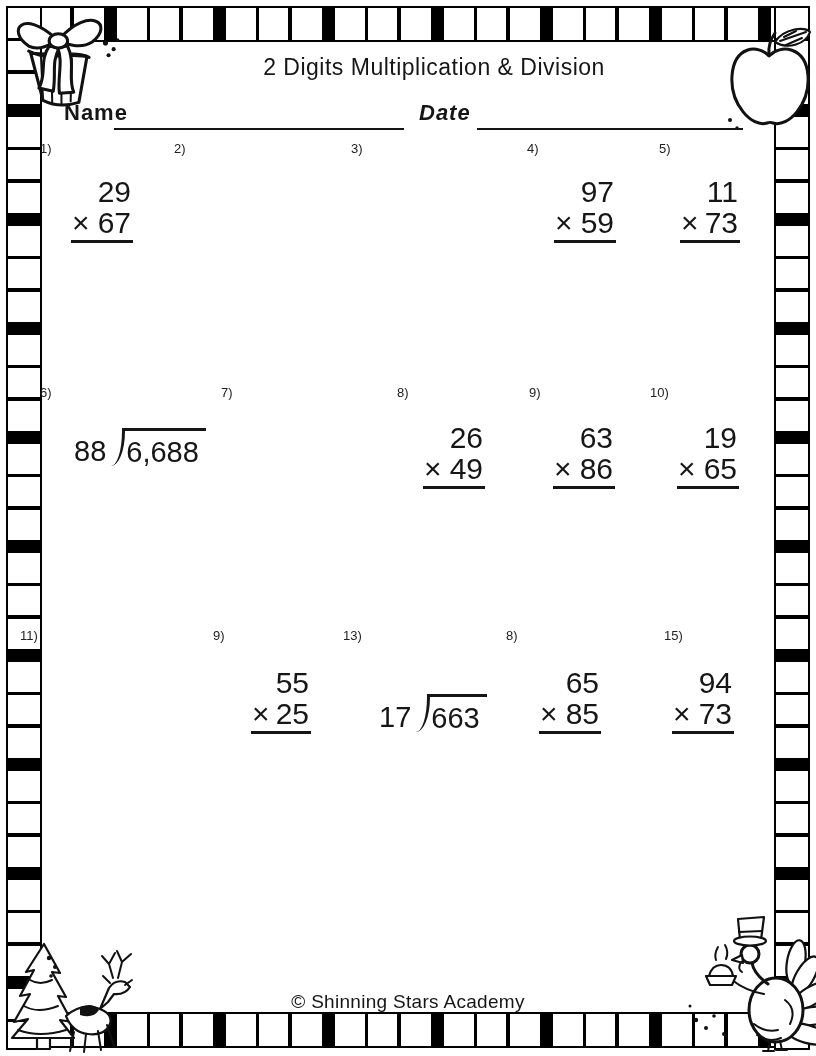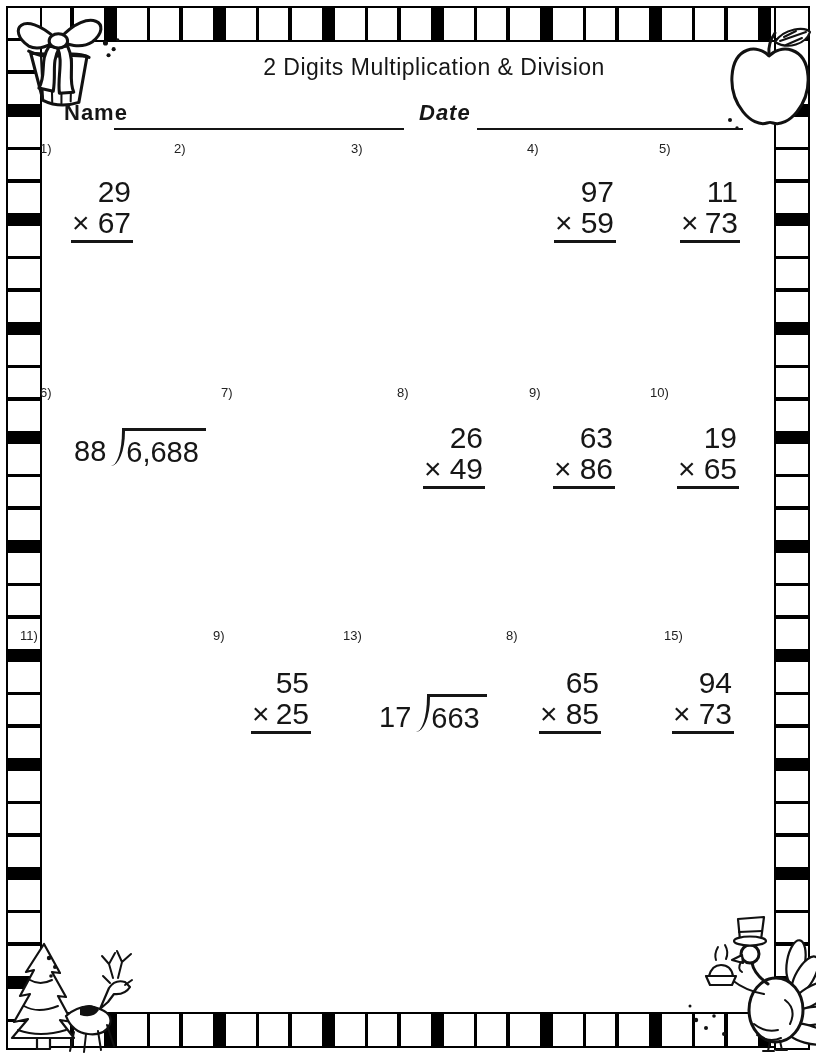--- a/index.html
+++ b/index.html
@@ -233,14 +233,15 @@
       </div>
   </div>
   <div class="mult" style="left:672px;top:667px;width:62px">
     <div class="m-top">94</div>
     <div class="m-bot">
         <span>×</span>
         <span>73</span>
       </div>
   </div>
 
+  <div class="footer">© Shinning Stars Academy</div>
 
 </div>
 
 </body></html>

